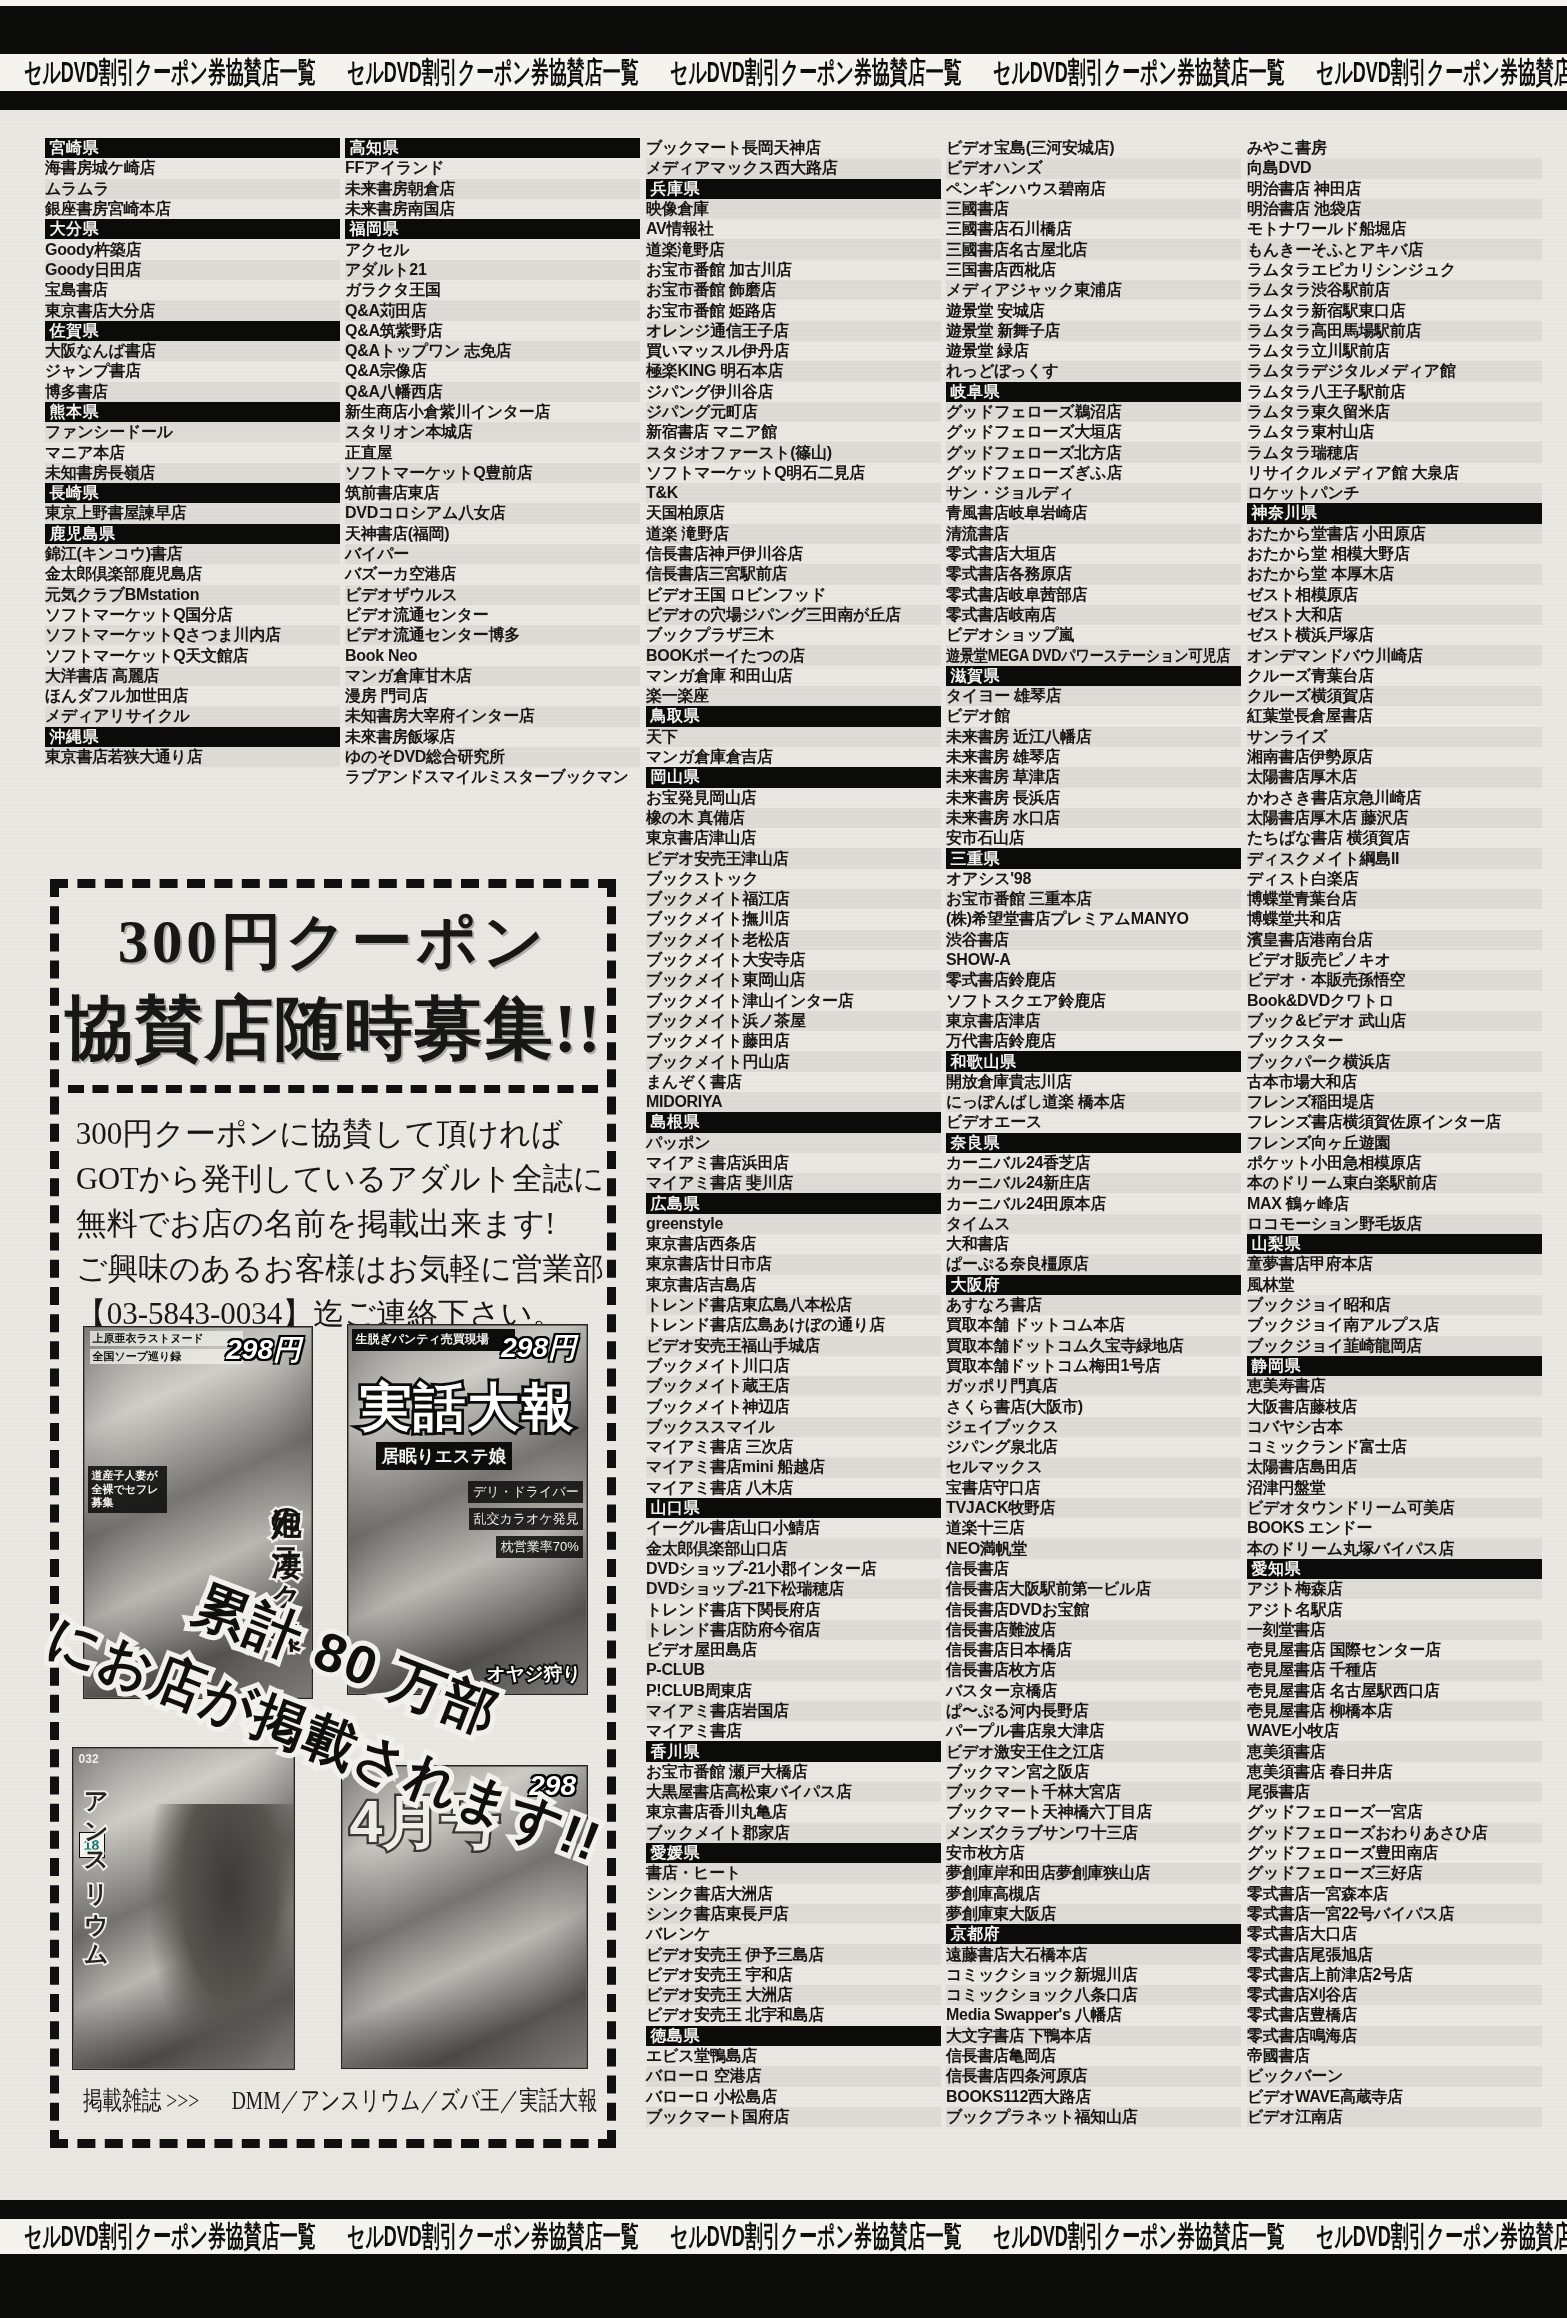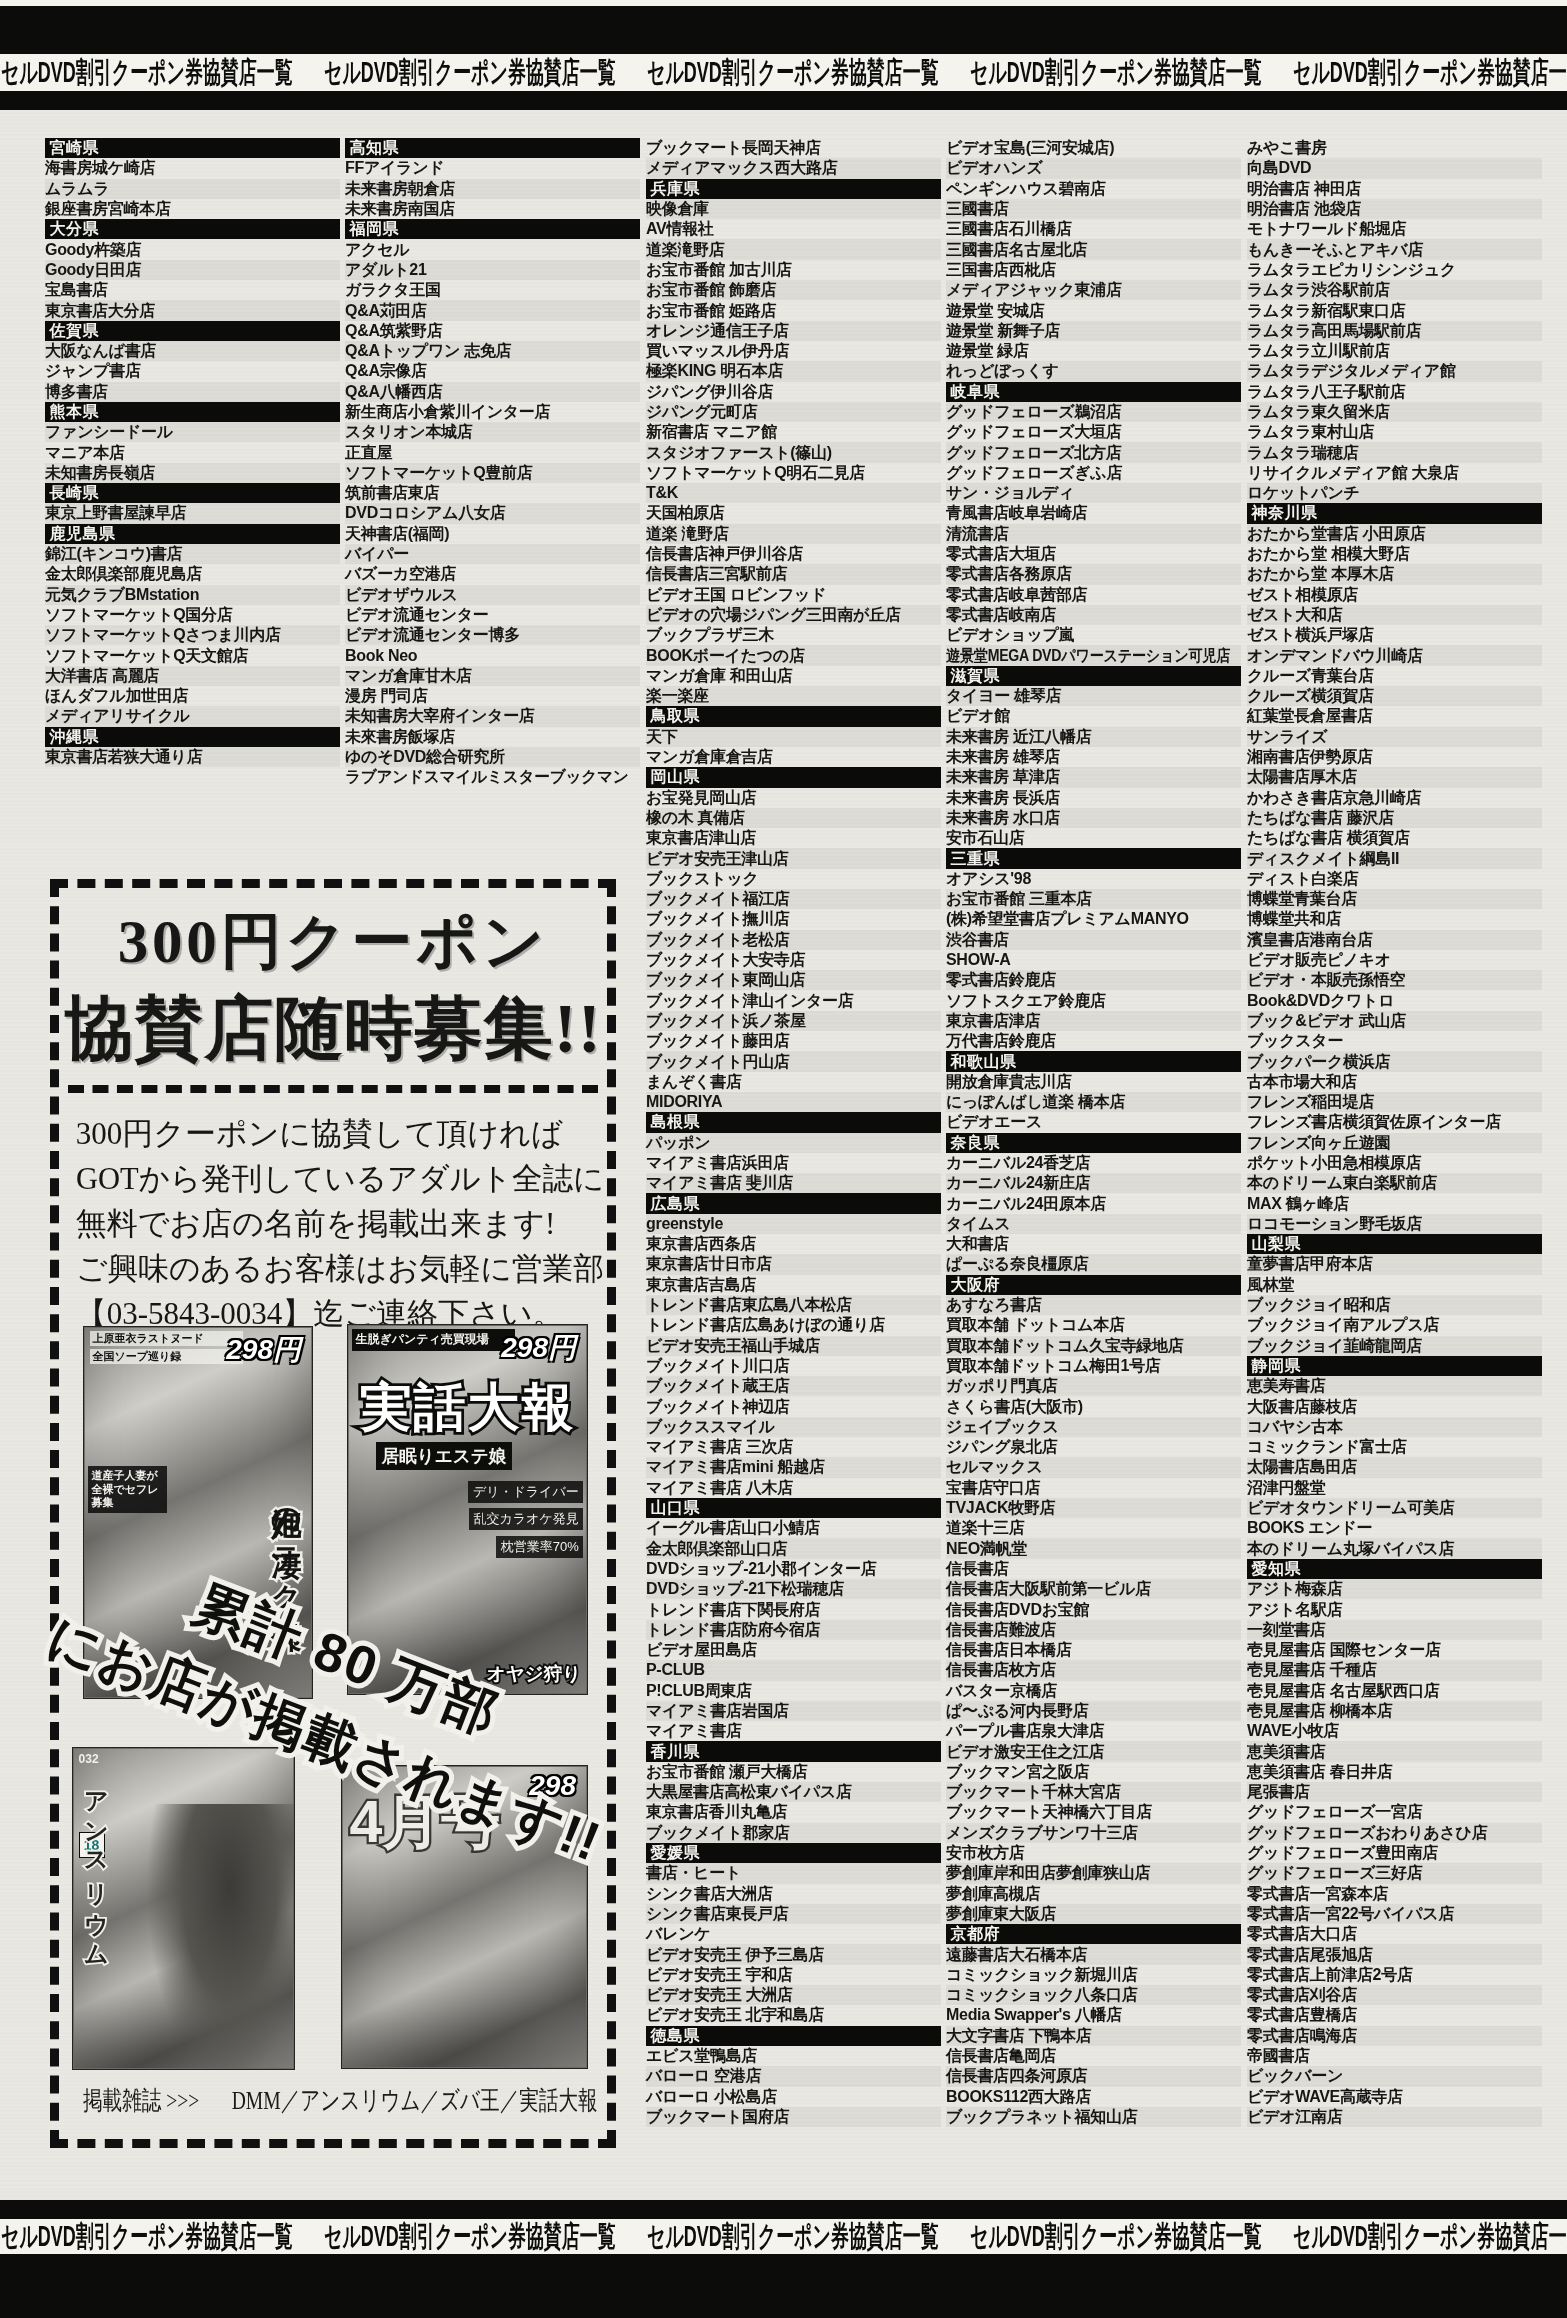--- a/index.html
+++ b/index.html
@@ -9,21 +9,21 @@
     font-family:"Liberation Sans","DejaVu Sans",sans-serif;color:#141413;}
   
   .band{position:absolute;left:0;right:0;}
   #margin-top{top:0;height:5.6px;background:#f4f3ee;}
   #bar-a{top:5.6px;height:48px;background:#0c0c0b;}
   #strip-header{top:54px;height:37px;background:#f4f3ee;}
   #bar-b{top:91px;height:18.6px;background:#0c0c0b;}
   #bar-c{top:2200px;height:18.6px;background:#0c0c0b;}
   #strip-footer{top:2219px;height:35px;background:#f4f3ee;}
   #bar-d{top:2254px;height:65px;background:#0c0c0b;}
-  .strip{display:flex;justify-content:center;align-items:center;padding:0 24px;gap:48px;}
+  .strip{display:flex;justify-content:space-between;align-items:center;padding:0 24px;gap:48px;}
   .rep{width:275px;overflow:visible;}
   .rep-text{display:inline-block;font-size:29px;font-weight:700;letter-spacing:0;
     transform:scaleX(0.62);transform-origin:0 50%;white-space:nowrap;color:#0d0d0c;}
   
   #columns{position:absolute;left:0;top:0;width:100%;height:100%;margin-top:20px;}
   .col{position:absolute;top:118px;width:295px;}
   .col1{left:45px}.col2{left:345px}.col3{left:646px}.col4{left:946px}.col5{left:1247px}
   .row{height:20.3px;display:flex;align-items:center;overflow:visible;}
   .row.z{background:rgba(20,20,18,0.055);}
   .row .txt{display:inline-block;white-space:nowrap;font-weight:700;font-size:16px;
@@ -982,21 +982,21 @@
         <div class="row item">
           <span class="txt">湘南書店伊勢原店</span>
         </div>
         <div class="row item z">
           <span class="txt">太陽書店厚木店</span>
         </div>
         <div class="row item">
           <span class="txt">かわさき書店京急川崎店</span>
         </div>
         <div class="row item z">
-          <span class="txt">たちばな書店 藤沢店</span>
+          <span class="txt">太陽書店厚木店 藤沢店</span>
         </div>
         <div class="row item">
           <span class="txt">たちばな書店 横須賀店</span>
         </div>
         <div class="row item z">
           <span class="txt">ディスクメイト綱島II</span>
         </div>
         <div class="row item">
           <span class="txt">ディスト白楽店</span>
         </div>

